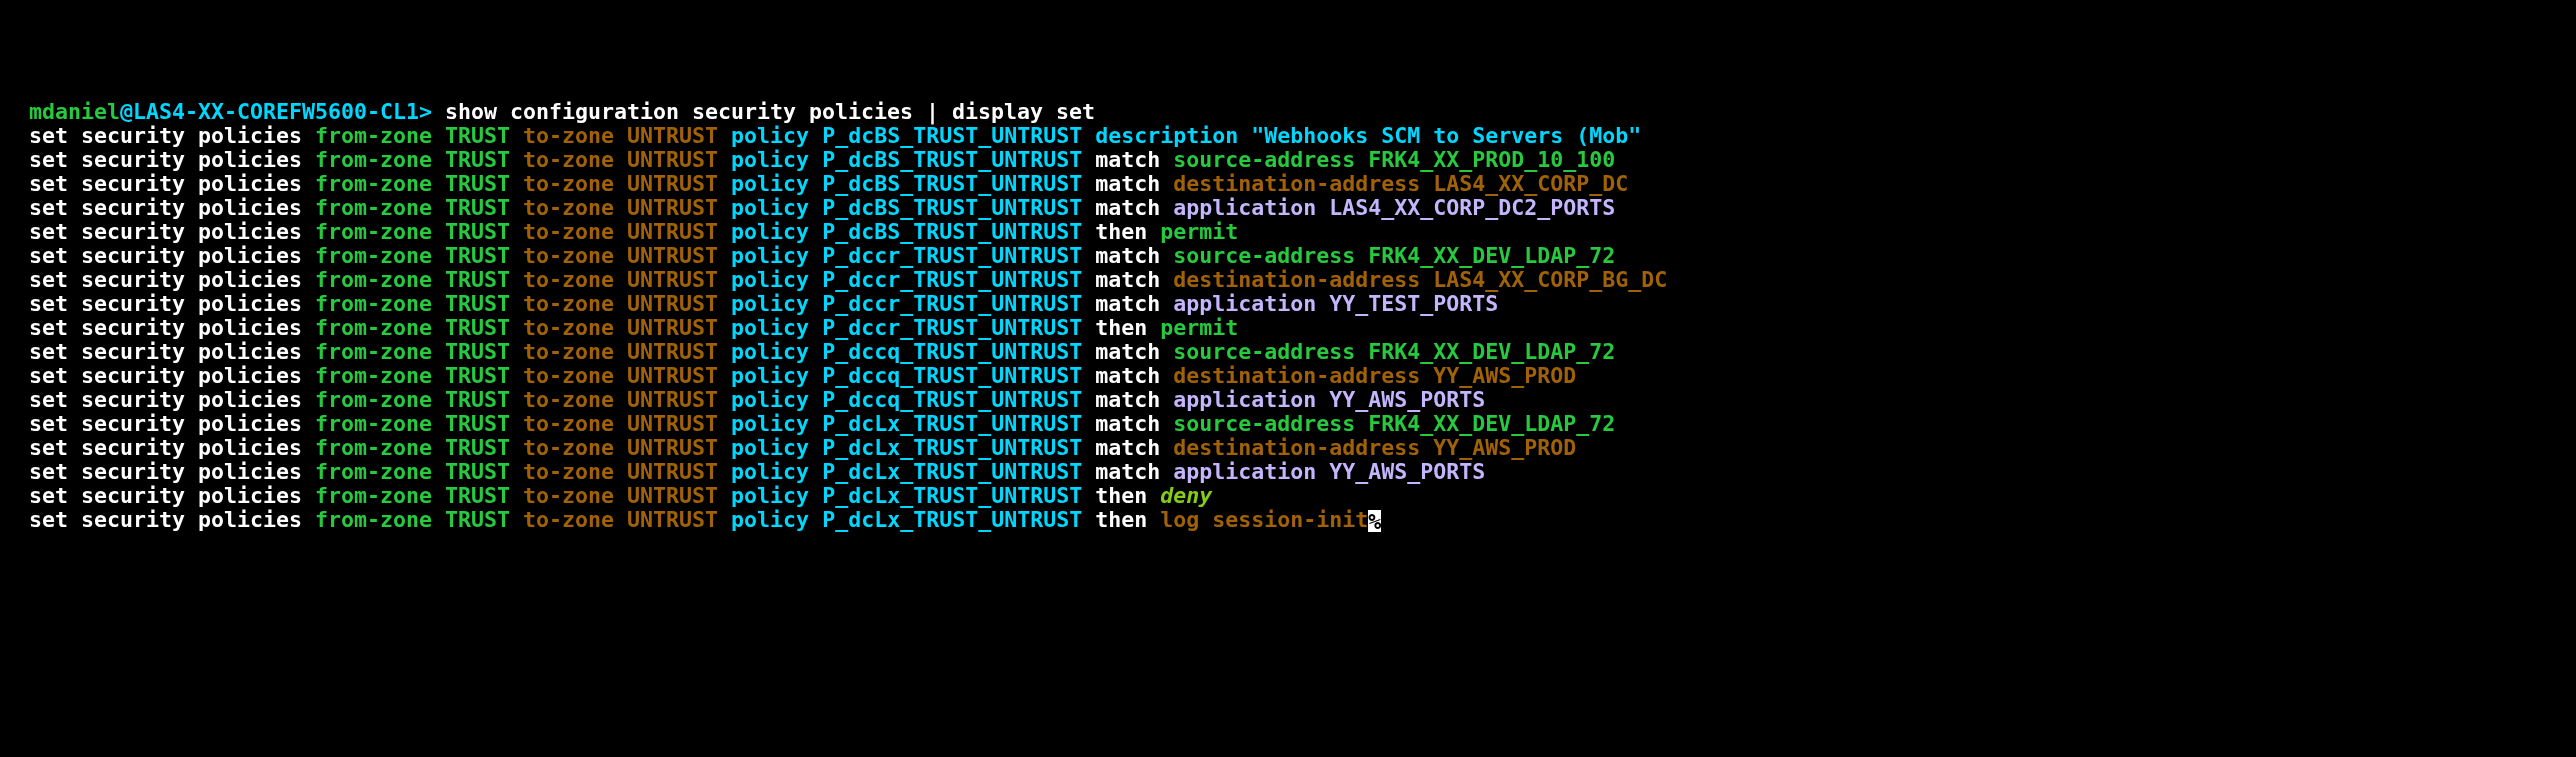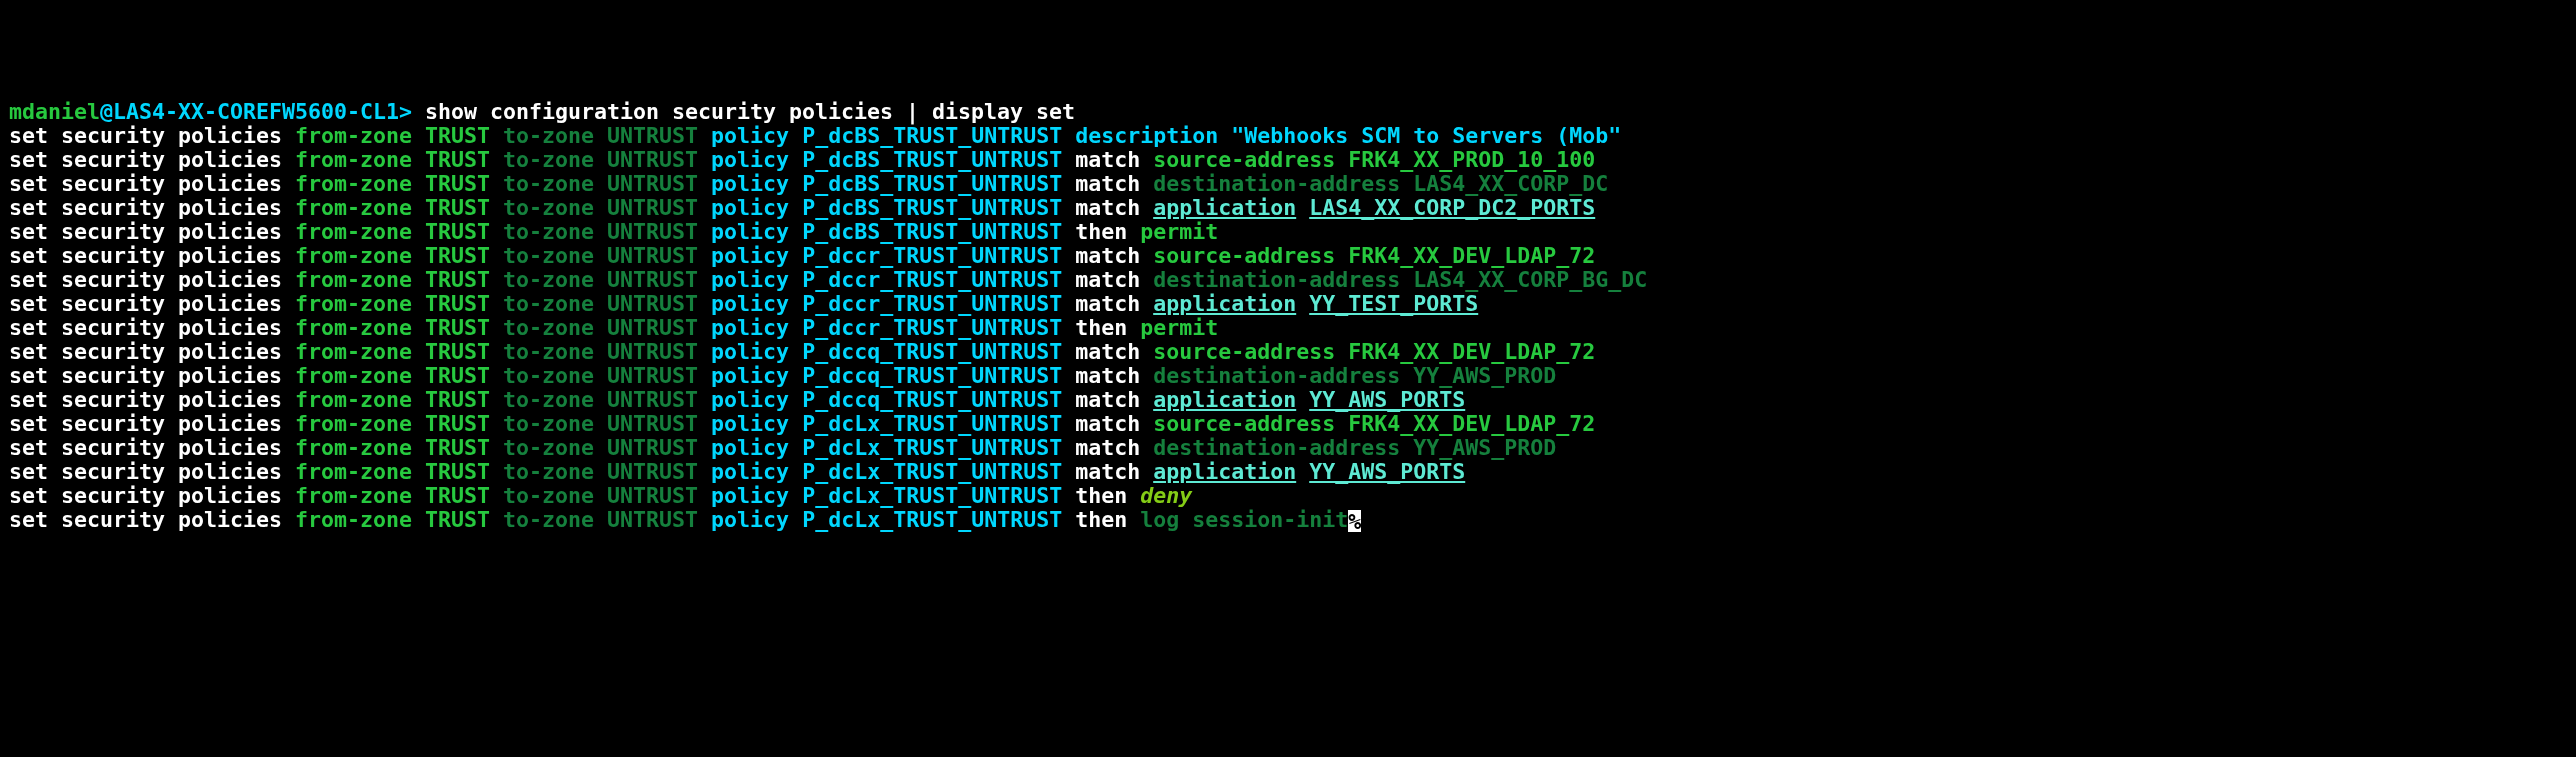--- a/index.html
+++ b/index.html
@@ -12,26 +12,27 @@
       font-family: 'Menlo', 'Monaco', 'Consolas', monospace;
       font-size: 21.6px;
       font-weight: bold;
       line-height: 24px;
       padding: 3.6px 9px;
       white-space: pre;
       color: #fff;
     }
     .line {
       display: block;
+      margin-left: 20px;
     }
     .green { color: #27c93f; }
     .cyan { color: #00d7ff; }
     .white { color: #ffffff; }
-    .red { color: #15803d; }
-    .magenta { color: #5eead4; text-decoration: underline; }
+    .red { color: #a16207; }
+    .magenta { color: #c4b5fd; }
     .red-italic { color: #84cc16; font-style: italic; }
     .cursor {
       display: inline-block;
       background: #ffffff;
       color: #000;
       width: 12.6px;
       height: 21.6px;
       vertical-align: text-bottom;
     }
   </style>

